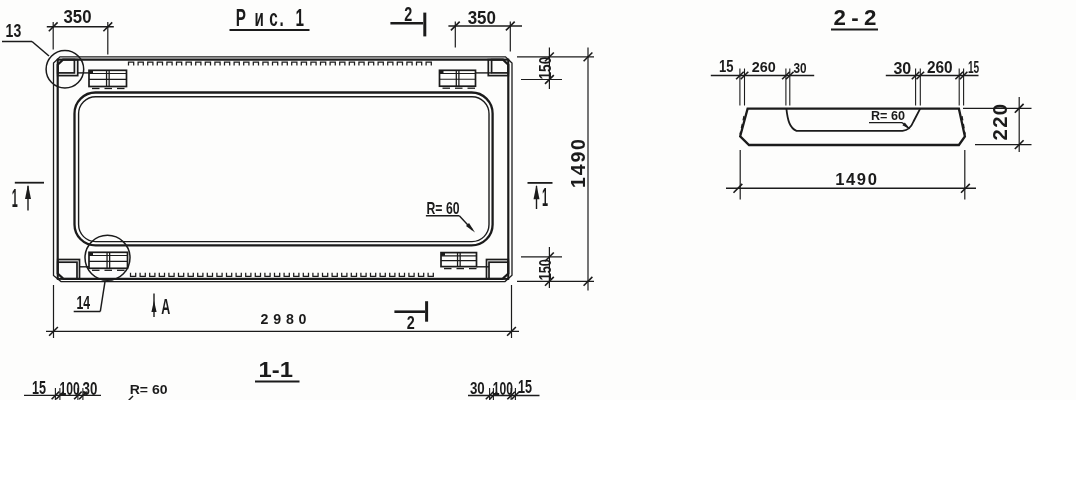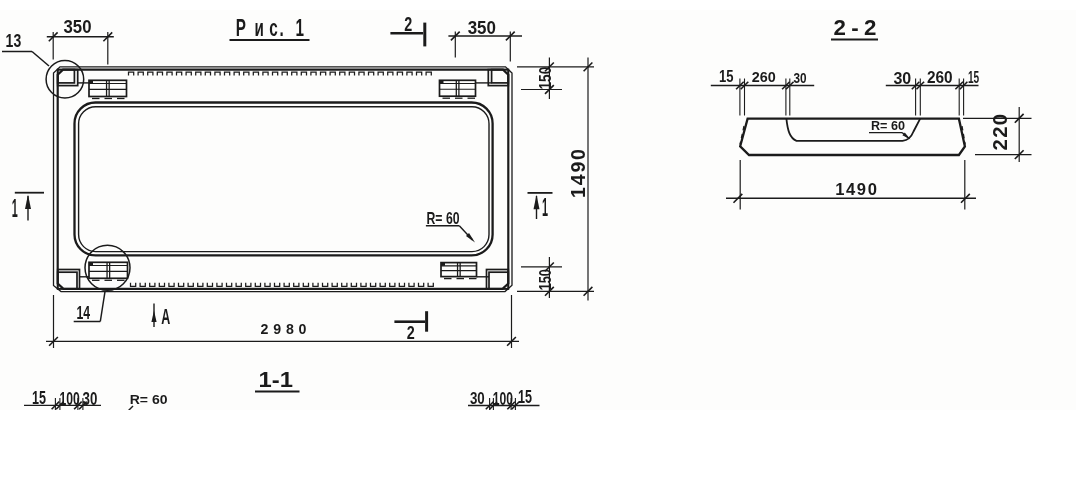--- a/index.html
+++ b/index.html
@@ -1,16 +1,16 @@
 <!DOCTYPE html>
 <html><head>
 <meta charset="utf-8">
 <style>
   html,body { margin:0; padding:0; background:#ffffff; -webkit-font-smoothing:antialiased; }
-  #page { position:relative; width:1076px; height:400px; background:#fdfdfc; overflow:hidden;margin-top:10px; }
+  #page { position:relative; width:1076px; height:400px; background:#fdfdfc; overflow:hidden; }
   svg text { font-family:"Liberation Sans", sans-serif; fill:#1b1b1b; font-weight:bold; }
 </style>
 </head>
 <body>
 <div id="page">
 <svg width="1076" height="486" viewBox="0 0 1076 486" xmlns="http://www.w3.org/2000/svg">
 
 <path d="M60,56.9 L505.5,56.9 L512,63 L512,275.2 L505,281.6 L61,281.6 L53.5,275.5 L53.5,63 Z" fill="none" stroke="#1b1b1b" stroke-width="1.3"></path>
 
 <path d="M63,59.6 L503,59.6 L508.3,64.8 L508.3,273.5 L502.5,278.8 L63.5,278.8 L57.7,273.6 L57.7,64.8 Z" fill="none" stroke="#1b1b1b" stroke-width="2.2"></path>

